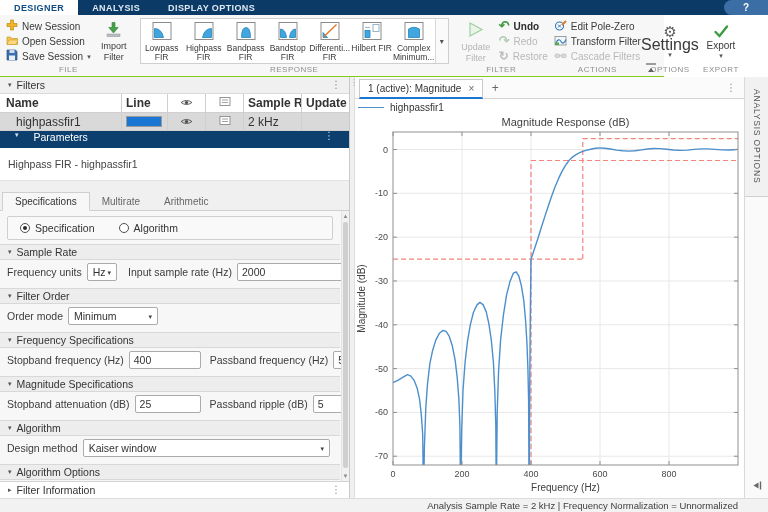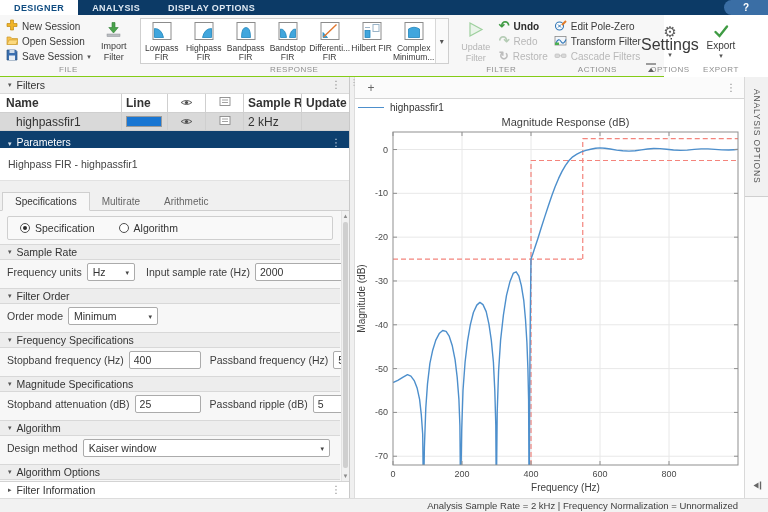--- a/index.html
+++ b/index.html
@@ -49,37 +49,37 @@
 .trow.body .tcell{border-bottom:none}
 .tcell.hdr{font-weight:bold}
 .c-name{width:122px;padding-left:6px}
 .c-line{width:46px}
 .c-eye{width:38px;justify-content:center}
 .c-mask{width:38px;justify-content:center}
 .c-rate{width:58px}
 .c-status{flex:1;border-right:none}
 .swatch{width:36px;height:11px;border:1px solid #9a9a9a}
 
-.params-bar{height:17px;background:#0d3f6e;color:#fff;display:flex;align-items:flex-end;gap:5px;font-size:10.5px;padding:0 8px}
+.params-bar{height:17px;background:#0d3f6e;color:#fff;display:flex;align-items:flex-start;gap:15px;font-size:10.5px;padding:0 15px}
 .params-bar .tri{font-size:7px;color:#d7e3ef}
 .params-bar .dots{color:#cfdcea}
 .subtitle{height:23px;background:#fff;border-bottom:1px solid #e2e2e2;display:flex;align-items:center;font-size:10.5px;color:#444;padding:16px 8px}
 .ptabs{height:30px;display:flex;align-items:flex-end;background:#f0f0f0;border-bottom:1px solid #cfcfcf;padding-left:2px}
 .ptab{font-size:10px;color:#666;padding:3px 12px 3px 12px;cursor:default}
 .ptab.active{background:#f7f7f7;border:1px solid #cfcfcf;border-bottom:1px solid #f7f7f7;color:#333;margin-bottom:-1px}
 .pcontent{flex:1;position:relative;background:#f7f7f7;overflow:hidden;padding-right:9px}
 .radiobox{margin:5px 7px 2px 7px;height:24px;border:1px solid #cfcfcf;background:#f9f9f9;border-radius:2px;display:flex;align-items:center;gap:24px;padding-left:12px;font-size:10.5px;color:#333}
 .radio{width:10px;height:10px;border:1px solid #4f4f4f;border-radius:50%;background:#fff;display:inline-block;position:relative;margin-right:5px;vertical-align:-1px}
 .radio.sel::after{content:'';position:absolute;left:2px;top:2px;width:4px;height:4px;border-radius:50%;background:#2b2b2b}
 .radlbl{display:flex;align-items:center}
 .sechdr{height:16px;margin-top:4px;background:#ededed;border-top:1px solid #d8d8d8;border-bottom:1px solid #d8d8d8;display:flex;align-items:center;gap:5px;font-size:10.5px;color:#333;padding:0 8px}
 .sechdr .tri{font-size:7px;color:#555}
 .prow{height:24px;display:flex;align-items:center;font-size:10.5px;color:#3c3c3c;padding:0 7px;gap:5px;white-space:nowrap}
 .tinput{height:18px;border:1px solid #ababab;border-radius:2px;background:#fff;font-family:"Liberation Sans",sans-serif;font-size:10.5px;color:#333;padding:0 4px;outline:none}
-.combo{height:18px;border:1px solid #ababab;border-radius:2px;background:#fff;display:flex;align-items:center;justify-content:space-between;font-size:10.5px;color:#333;padding:0 5px;gap:20px}
+.combo{height:18px;border:1px solid #ababab;border-radius:2px;background:#fff;display:flex;align-items:center;justify-content:space-between;font-size:10.5px;color:#333;padding:0 5px;gap:2px}
 .combo .caret{font-size:7px;color:#444}
 .scrollbar{position:absolute;right:0;top:0;bottom:0;width:8px;background:#f1f1f1;border-left:1px solid #e3e3e3}
 .scroll-thumb{position:absolute;left:1px;right:1px;top:11px;bottom:13px;background:#cfcfcf;border-radius:2px}
 .scroll-arrow{position:absolute;left:0;right:0;font-size:6px;color:#8a8a8a;text-align:center}
 .finfo{height:17px;background:#fff;border-top:1px solid #d3d3d3;display:flex;align-items:center;gap:5px;font-size:10.5px;color:#333;padding:0 8px}
 .finfo .tri{font-size:7px;color:#555}
 
 .vdivider{width:5px;background:#f0f0f0;border-right:1px solid #ddd;position:relative}
 .vdivider .grip{position:absolute;top:2px;left:0;width:5px;text-align:center;color:#9a9a9a;font-size:8px;line-height:8px}
 
@@ -494,20 +494,24 @@
         <span class="dots">⋮</span>
       </div>
     </div>
 
     <div class="vdivider">
         <span class="grip">⋮</span>
       </div>
 
     <div class="plot-panel">
       <div class="doc-tabs">
+        <div class="doc-tab">
+          <span>1 (active): Magnitude</span>
+          <span class="close">×</span>
+        </div>
         <div class="newtab">+</div>
         <span class="dots">⋮</span>
       </div>
       <div class="legend">
         <span class="legend-line" id="legend-line" style="border-top-color: rgb(77, 143, 204);"></span>
         <span>highpassfir1</span>
       </div>
       <div class="chart-wrap">
         <svg id="chart-svg" width="389" height="383">
             <rect x="38" y="17" width="345" height="333" fill="#ffffff"></rect>

